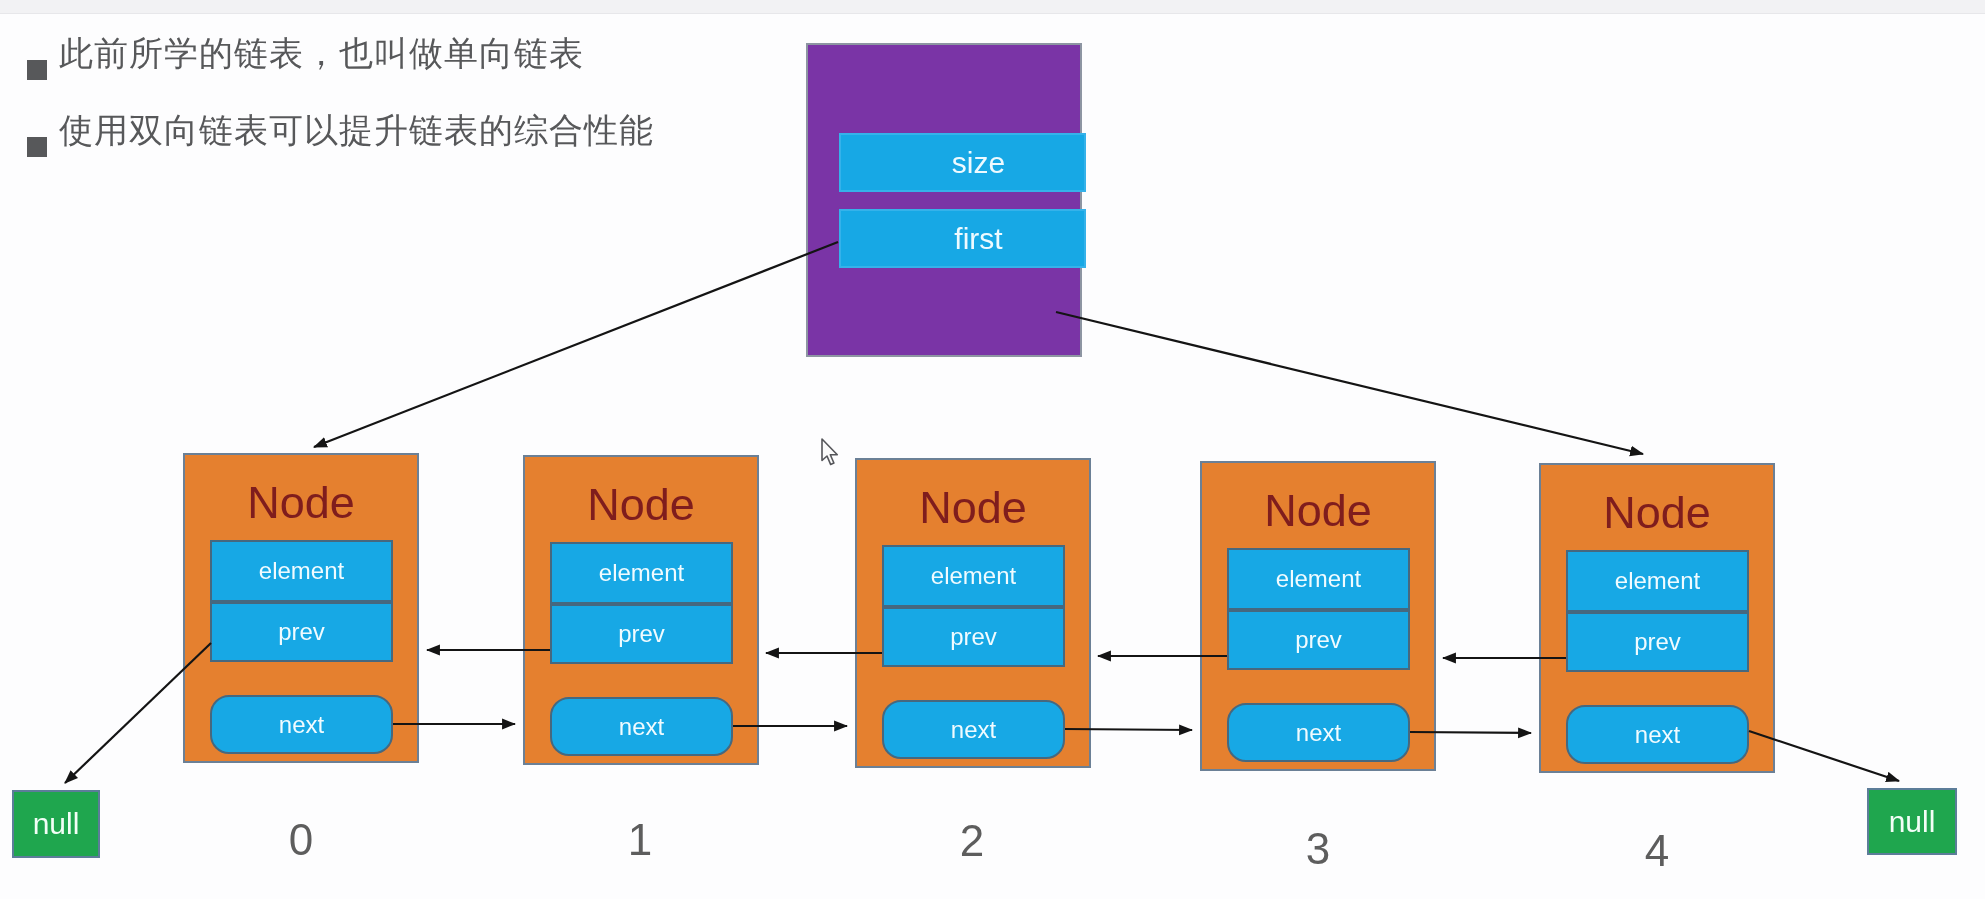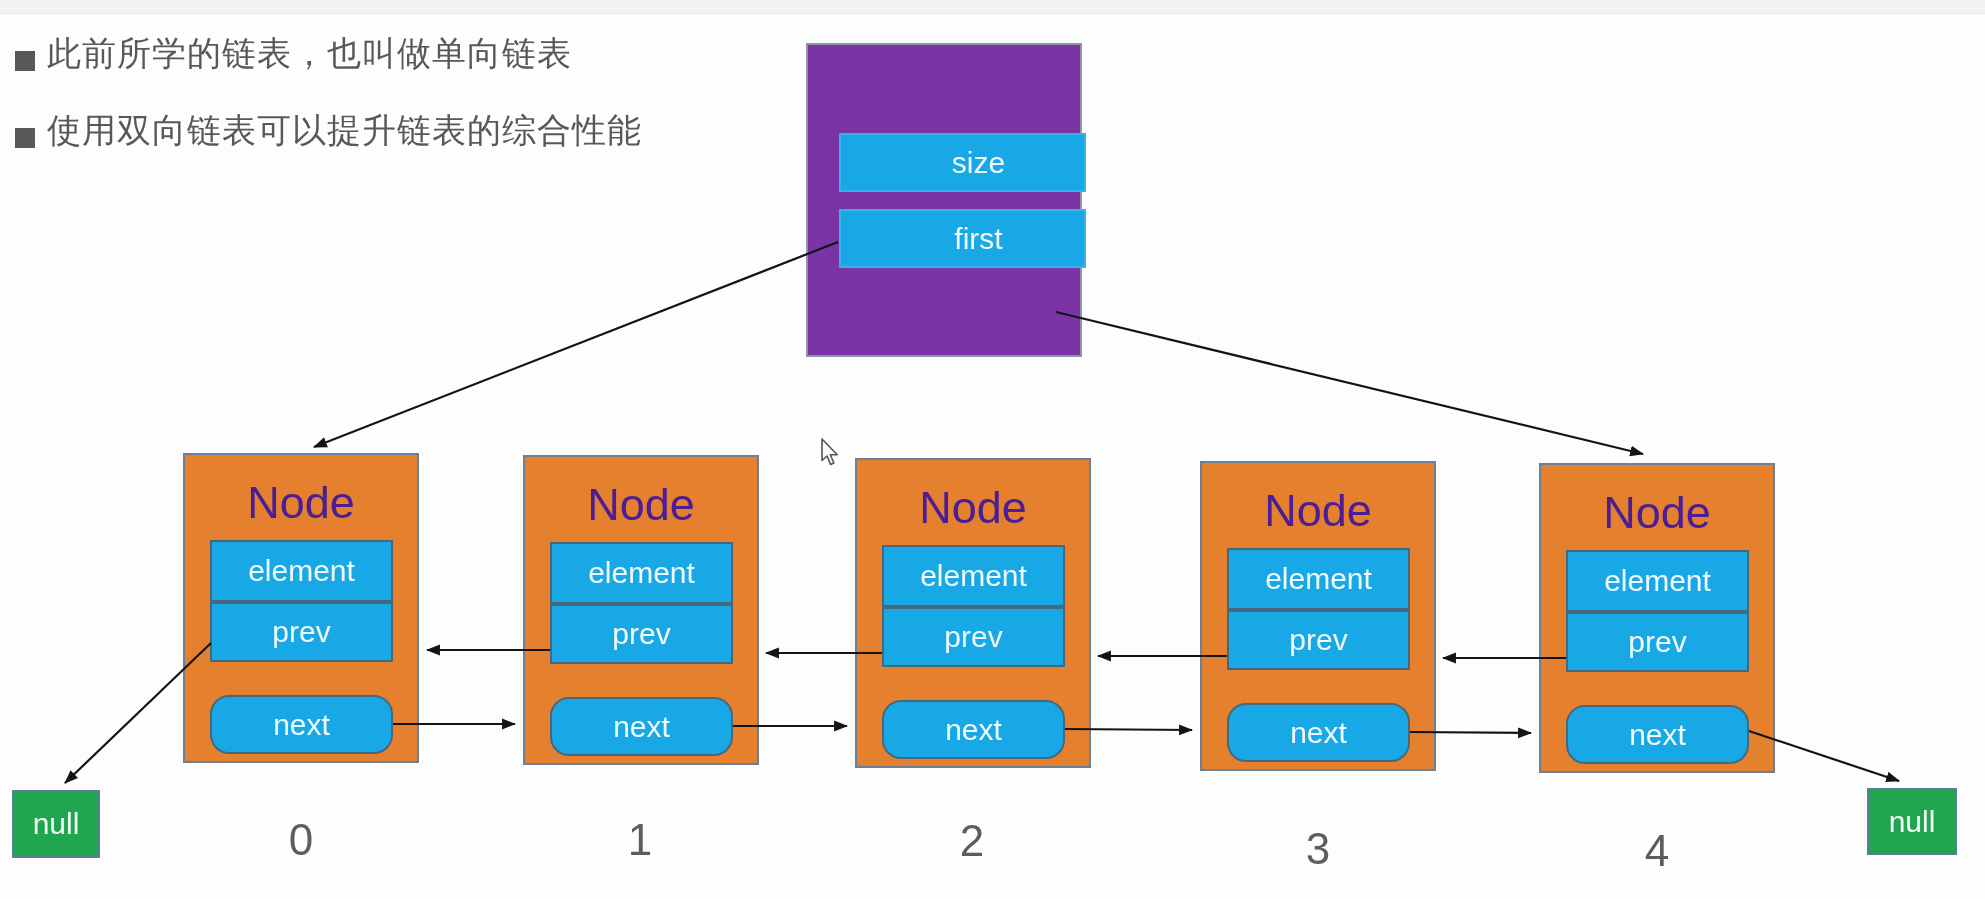--- a/index.html
+++ b/index.html
@@ -1,38 +1,38 @@
 <!DOCTYPE html>
 <html><head>
 <meta charset="utf-8">
 <style>
   html,body{margin:0;padding:0;background:#fdfdfe;}
   .stage{position:relative;width:1985px;height:899px;background:#fdfdfe;overflow:hidden;
          font-family:"Liberation Sans","DejaVu Sans",sans-serif;}
   .topstrip{position:absolute;left:0;top:0;width:1985px;height:13px;background:#f2f2f4;border-bottom:1px solid #e7e7ea;}
 
   
-  .bullet{position:absolute;left:15px;display:flex;align-items:center;}
+  .bullet{position:absolute;left:27px;display:flex;align-items:flex-end;}
   .sq{width:20px;height:20px;background:#57585a;margin-right:12px;flex:0 0 auto;}
   .btext{font-size:34px;line-height:38px;color:#57585a;letter-spacing:1px;white-space:nowrap;transform:translateY(-8px);}
   .b1{top:42px;}
   .b2{top:119px;}
 
   
   .llbox{position:absolute;left:806px;top:43px;width:272px;height:310px;background:#7a34a6;border:2px solid #8d95a2;}
   .lltitle{position:absolute;top:22px;left:0;width:100%;text-align:center;font-size:50px;color:#faf6fc;}
   .llfield{position:absolute;left:31px;width:211px;height:55px;background:#17a8e5;border:2px solid #35b2ea;
            display:flex;align-items:center;justify-content:center;font-size:30px;color:#eefaff;padding-left:32px;}
   .llf0{top:88px;} .llf1{top:164px;} .llf2{top:239px;}
 
   
   .node{position:absolute;width:232px;height:306px;background:#e5802f;border:2px solid #6b8096;}
-  .ntitle{position:absolute;top:22px;left:0;width:100%;text-align:center;font-size:45px;color:#4c1d95;}
+  .ntitle{position:absolute;top:22px;left:0;width:100%;text-align:center;font-size:45px;color:#7f1d1d;}
   .nfield{position:absolute;left:25px;width:179px;background:#17a8e5;border:2px solid #46687f;
-          display:flex;align-items:center;justify-content:center;font-size:30px;color:#f0fbff;}
+          display:flex;align-items:center;justify-content:center;font-size:24px;color:#f0fbff;}
   .f-el{top:85px;height:58px;} .f-pr{top:147px;height:56px;} .f-nx{top:240px;height:55px;border-radius:19px;}
   .n0{left:183px;top:453px;} .n1{left:523px;top:455px;} .n2{left:855px;top:458px;}
   .n3{left:1200px;top:461px;} .n4{left:1539px;top:463px;}
 
   
   .idx{position:absolute;width:90px;text-align:center;font-size:44px;color:#5d5d5d;}
   .i0{left:256px;top:815px;} .i1{left:595px;top:815px;} .i2{left:927px;top:816px;}
   .i3{left:1273px;top:824px;} .i4{left:1612px;top:826px;}
 
   

